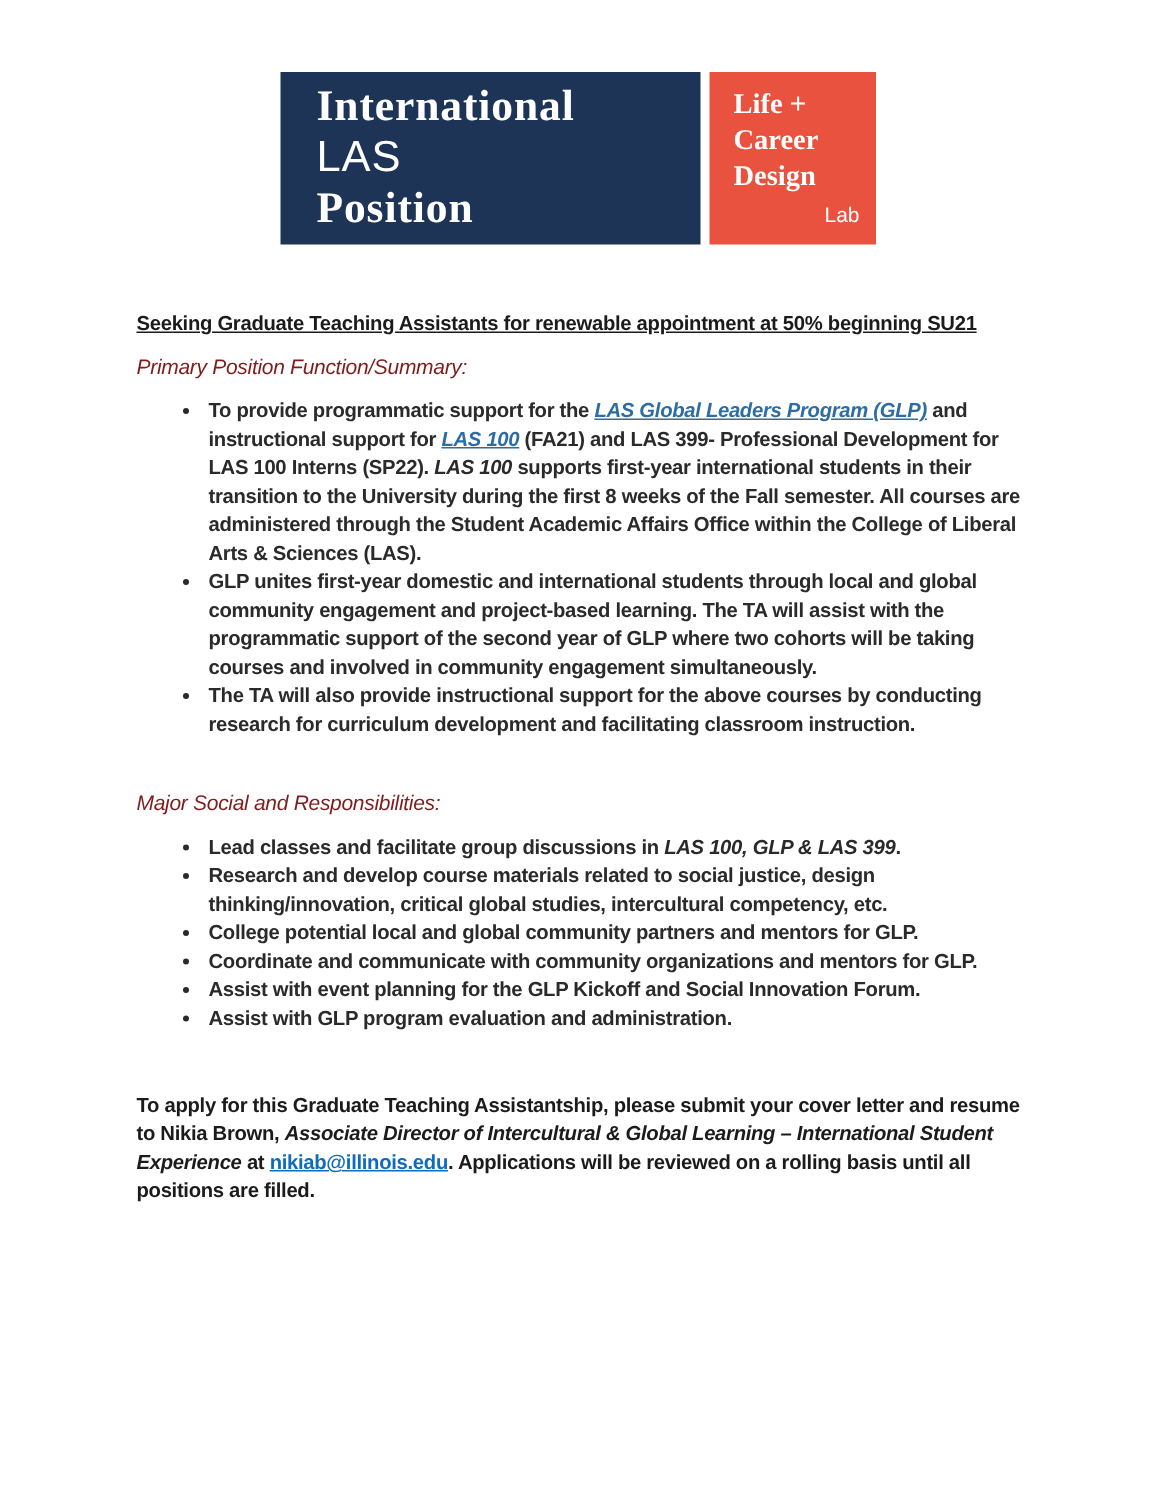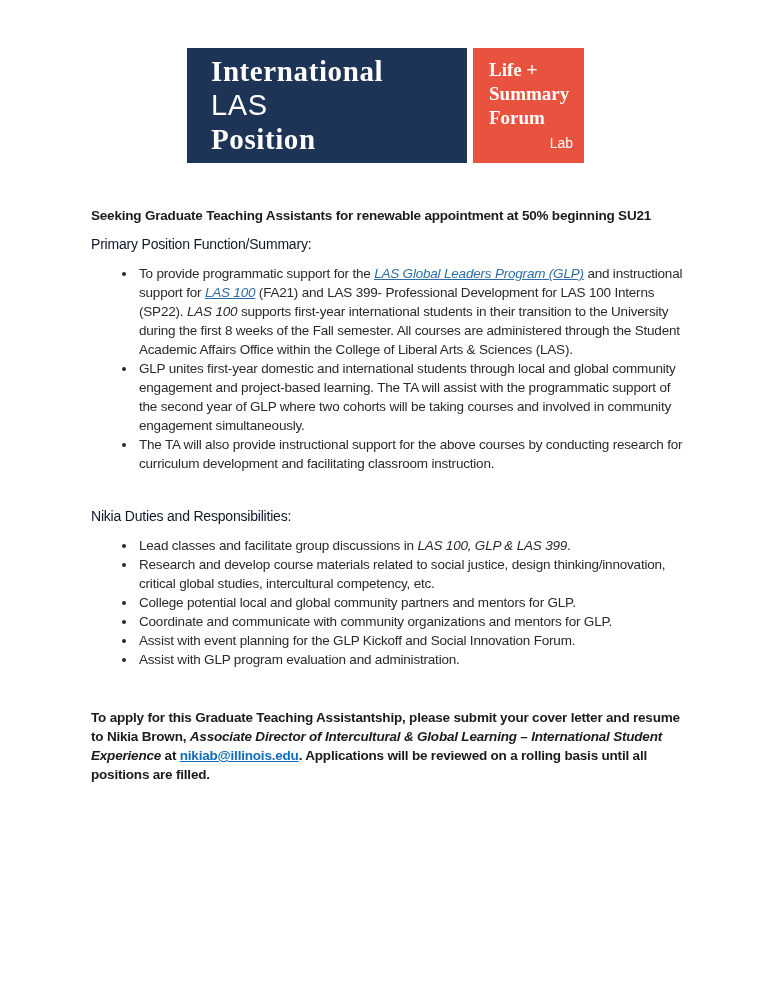--- a/index.html
+++ b/index.html
@@ -60,31 +60,34 @@
     font-size: 13.5px;
     line-height: 19px;
     letter-spacing: -0.2px;
   }
   .title {
     margin: 43px 0 0;
     font-weight: 700;
     font-size: 13.5px;
     color: #1b1b1b;
     white-space: nowrap;
+    text-decoration: underline;
   }
   .section-heading {
     margin: 34px 0 0;
+    font-style: italic;
     font-size: 14px;
-    color: #0f172a;
+    color: #7f1d1d;
   }
   .section-heading.first { margin-top: 10px; }
   .bullet-list {
     margin: 10px 0 0;
     padding-left: 46px;
     list-style: disc outside;
+    font-weight: bold;
   }
   .bullet-list li {
     line-height: 19px;
     padding-left: 2px;
   }
   .closing {
     margin: 39px 0 0;
     font-weight: 700;
     font-size: 13.5px;
     line-height: 19px;
@@ -110,37 +113,37 @@
 <div class="page">
 
   <div class="logo">
     <div class="logo-left" id="logo-left" style="background: rgb(30, 52, 86);">
         <div class="logo-line"><span class="w-bold">International</span></div>
         <div class="logo-line"><span class="w-light">LAS</span></div>
         <div class="logo-line"><span class="w-bold">Position</span></div>
       </div>
     <div class="logo-right" id="logo-right" style="background: rgb(233, 82, 62);">
         <div class="logo-line"><span class="w-bold">Life </span><span class="w-light">+</span></div>
-        <div class="logo-line"><span class="w-bold">Summary</span></div>
-        <div class="logo-line"><span class="w-bold">Forum</span></div>
+        <div class="logo-line"><span class="w-bold">Career</span></div>
+        <div class="logo-line"><span class="w-bold">Design</span></div>
         <div class="logo-line align-right large"><span class="w-light">Lab</span></div>
       </div>
   </div>
 
   <div class="content">
     <p class="title">Seeking Graduate Teaching Assistants for renewable appointment at 50% beginning SU21</p>
 
     <div id="sections">
         <p class="section-heading first">Primary Position Function/Summary:</p>
         <ul class="bullet-list">
           <li><span class="seg-regular">To provide programmatic support for the </span><a class="seg-link-italic" href="#">LAS Global Leaders Program (GLP)</a><span class="seg-regular"> and instructional support for </span><a class="seg-link-italic" href="#">LAS 100</a><span class="seg-regular"> (FA21) and LAS 399- Professional Development for LAS 100 Interns (SP22). </span><span class="seg-italic">LAS 100</span><span class="seg-regular"> supports first-year international students in their transition to the University during the first 8 weeks of the Fall semester. All courses are administered through the Student Academic Affairs Office within the College of Liberal Arts &amp; Sciences (LAS).</span></li>
           <li><span class="seg-regular">GLP unites first-year domestic and international students through local and global community engagement and project-based learning. The TA will assist with the programmatic support of the second year of GLP where two cohorts will be taking courses and involved in community engagement simultaneously.</span></li>
           <li><span class="seg-regular">The TA will also provide instructional support for the above courses by conducting research for curriculum development and facilitating classroom instruction.</span></li>
         </ul>
-        <p class="section-heading">Nikia Duties and Responsibilities:</p>
+        <p class="section-heading">Major Social and Responsibilities:</p>
         <ul class="bullet-list">
           <li><span class="seg-regular">Lead classes and facilitate group discussions in </span><span class="seg-italic">LAS 100, GLP &amp; LAS 399</span><span class="seg-regular">.</span></li>
           <li><span class="seg-regular">Research and develop course materials related to social justice, design thinking/innovation, critical global studies, intercultural competency, etc.</span></li>
           <li><span class="seg-regular">College potential local and global community partners and mentors for GLP.</span></li>
           <li><span class="seg-regular">Coordinate and communicate with community organizations and mentors for GLP.</span></li>
           <li><span class="seg-regular">Assist with event planning for the GLP Kickoff and Social Innovation Forum.</span></li>
           <li><span class="seg-regular">Assist with GLP program evaluation and administration.</span></li>
         </ul>
       </div>
 

